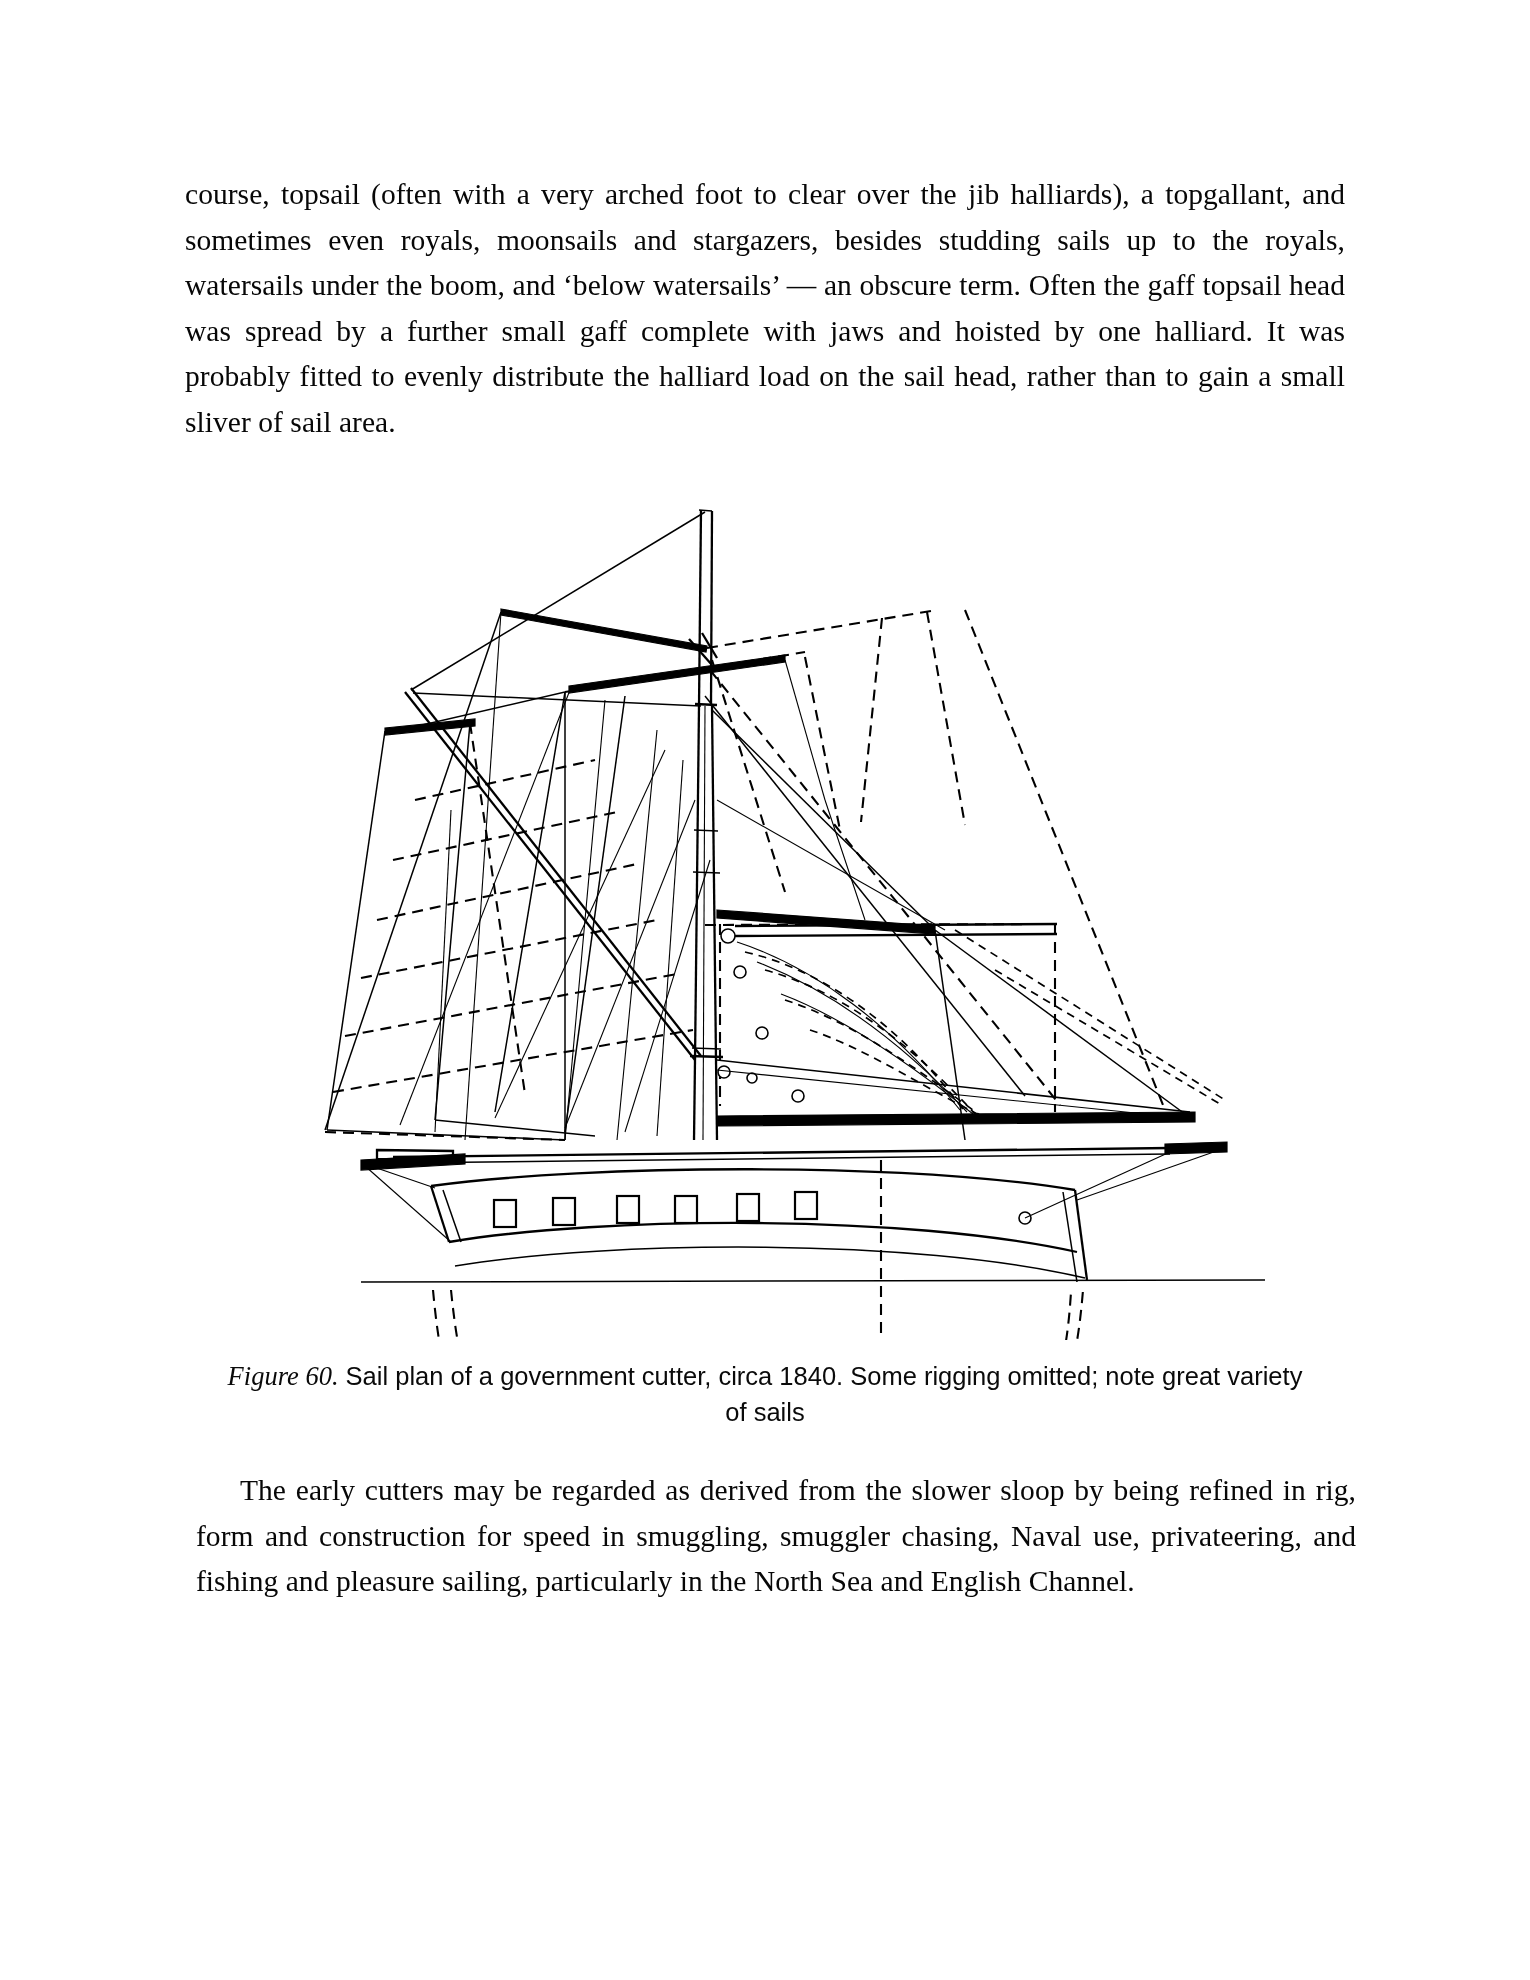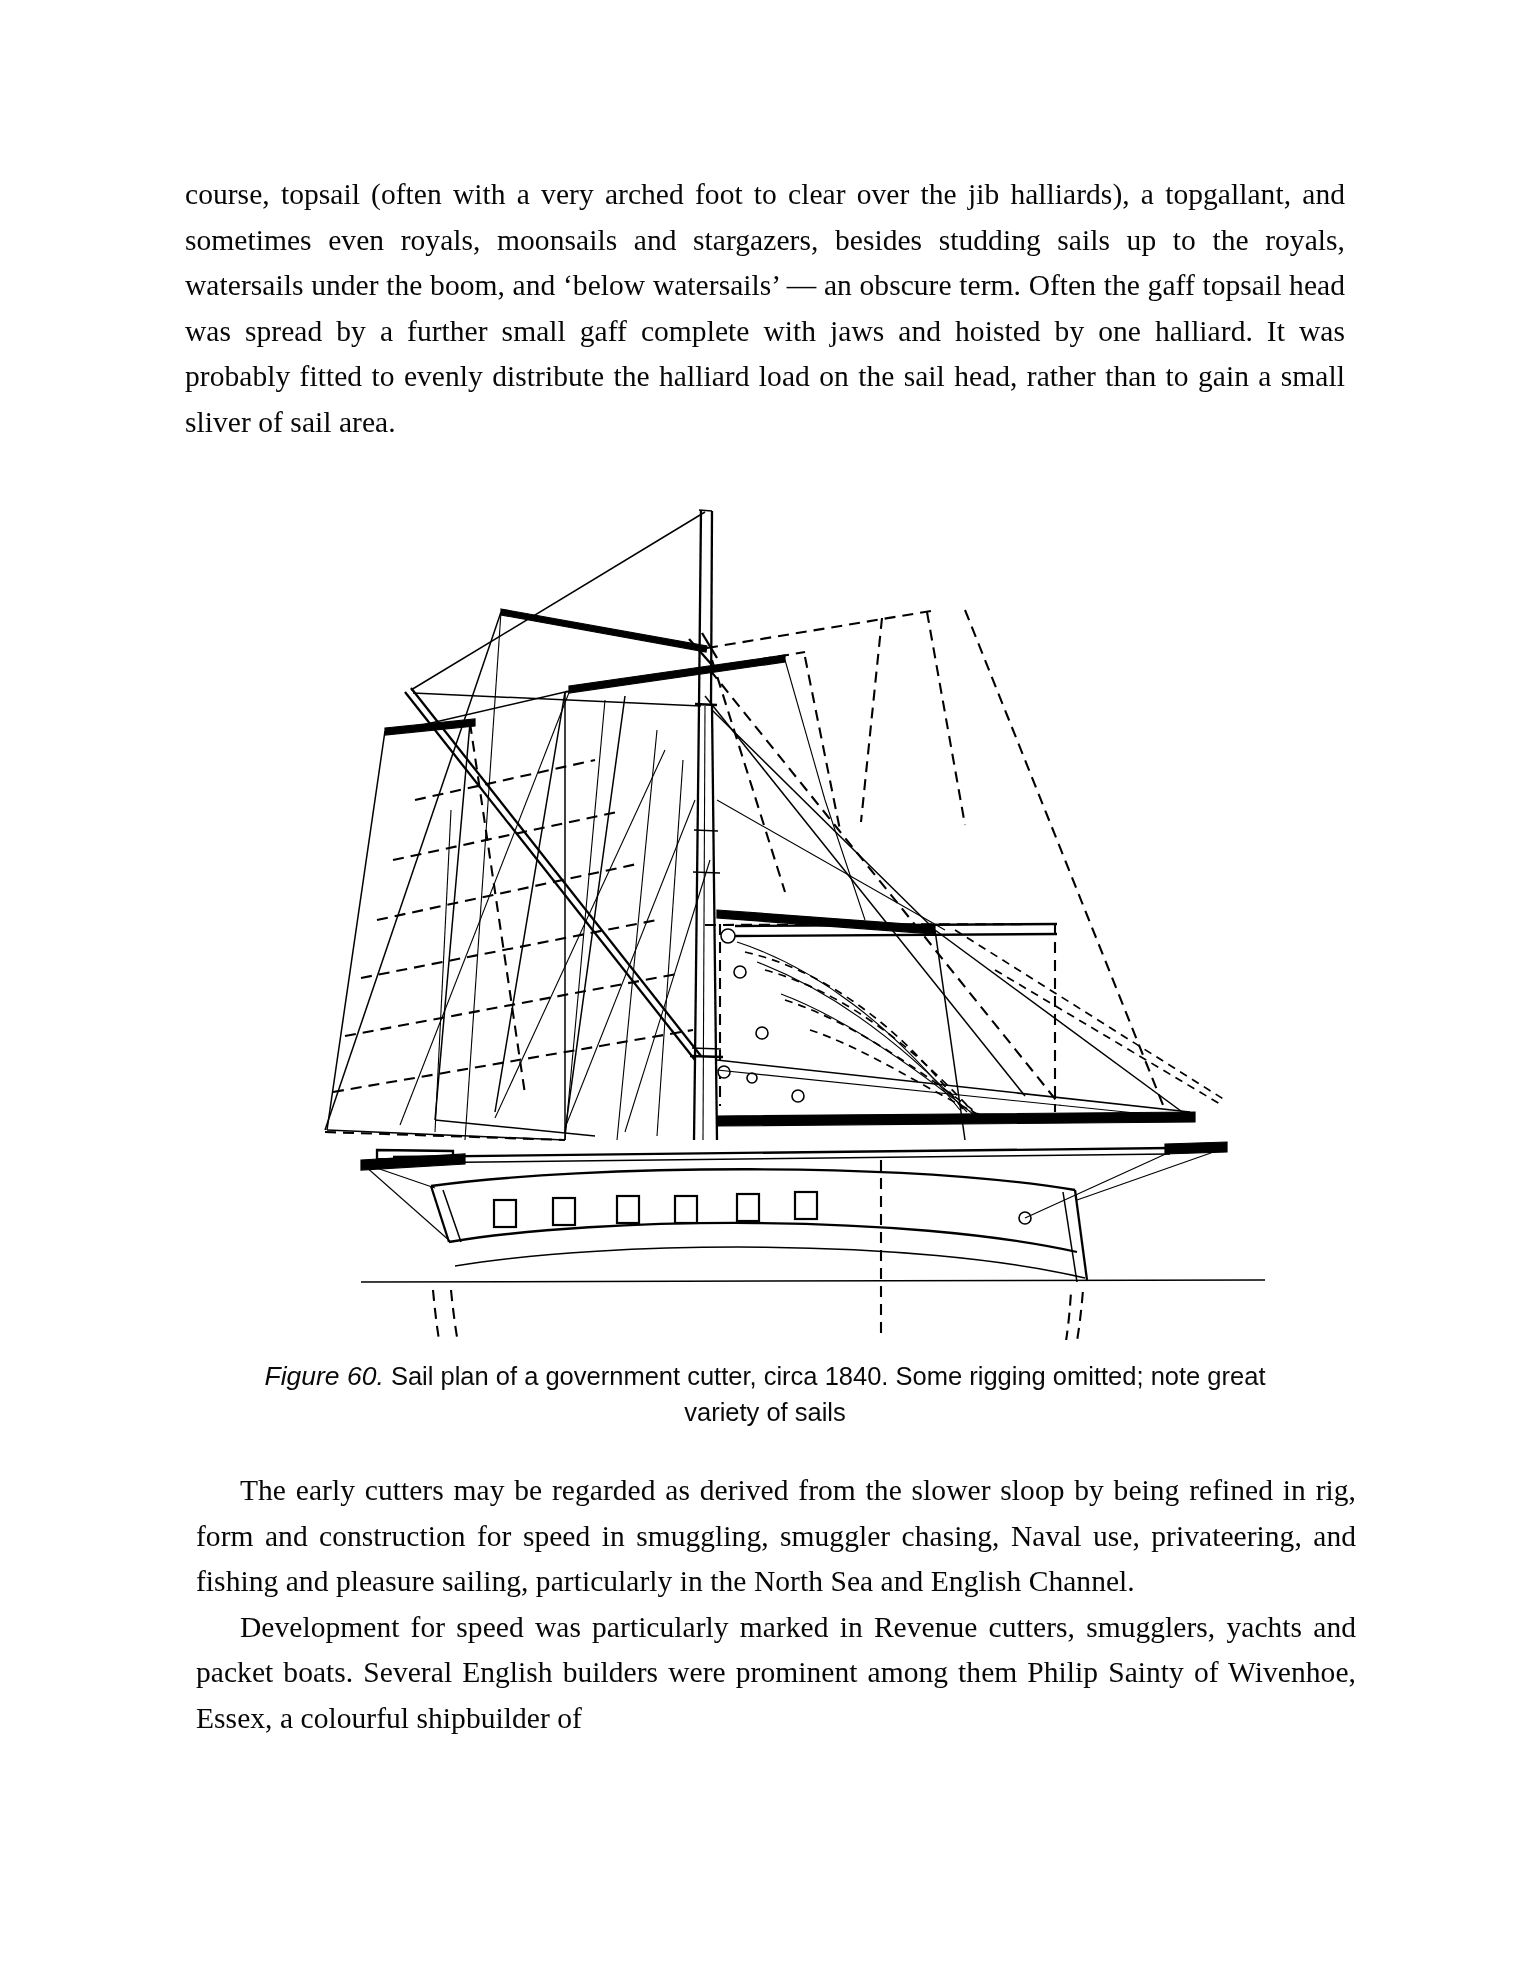--- a/index.html
+++ b/index.html
@@ -71,21 +71,21 @@
   .figure-caption {
     margin: 18px auto 0 auto;
     width: 1080px;
     text-align: center;
     font-family: "Liberation Sans", "DejaVu Sans", sans-serif;
     font-size: 25.5px;
     line-height: 36px;
     color: #0a0a0a;
   }
   .figure-caption .fig-num {
-    font-family: Liberation Sans, sans-serif;
+    font-family: Liberation Serif, serif;
     font-style: italic;
     font-size: 26.5px;
   }
 
   .lower-block {
     position: absolute;
     left: 11px;
     top: 1468px;
     width: 1160px;
   }
@@ -309,17 +309,16 @@
       </svg>
 
       <div class="figure-caption">
         <span class="fig-num">Figure 60.</span>
         <span>Sail plan of a government cutter, circa 1840. Some rigging omitted; note great variety of sails</span>
       </div>
     </div>
 
     <div class="lower-block">
       <p class="body-text para-indent">The early cutters may be regarded as derived from the slower sloop by being refined in rig, form and construction for speed in smuggling, smuggler chasing, Naval use, privateering, and fishing and pleasure sailing, particularly in the North Sea and English Channel.</p>
-      <p class="body-text para-indent">Development for speed was particularly marked in Revenue cutters, smugglers, yachts and packet boats. Several English builders were prominent among them Philip Sainty of Wivenhoe, Essex, a colourful shipbuilder of</p>
     </div>
 
   </div>
 </div>
 
 </body></html>

